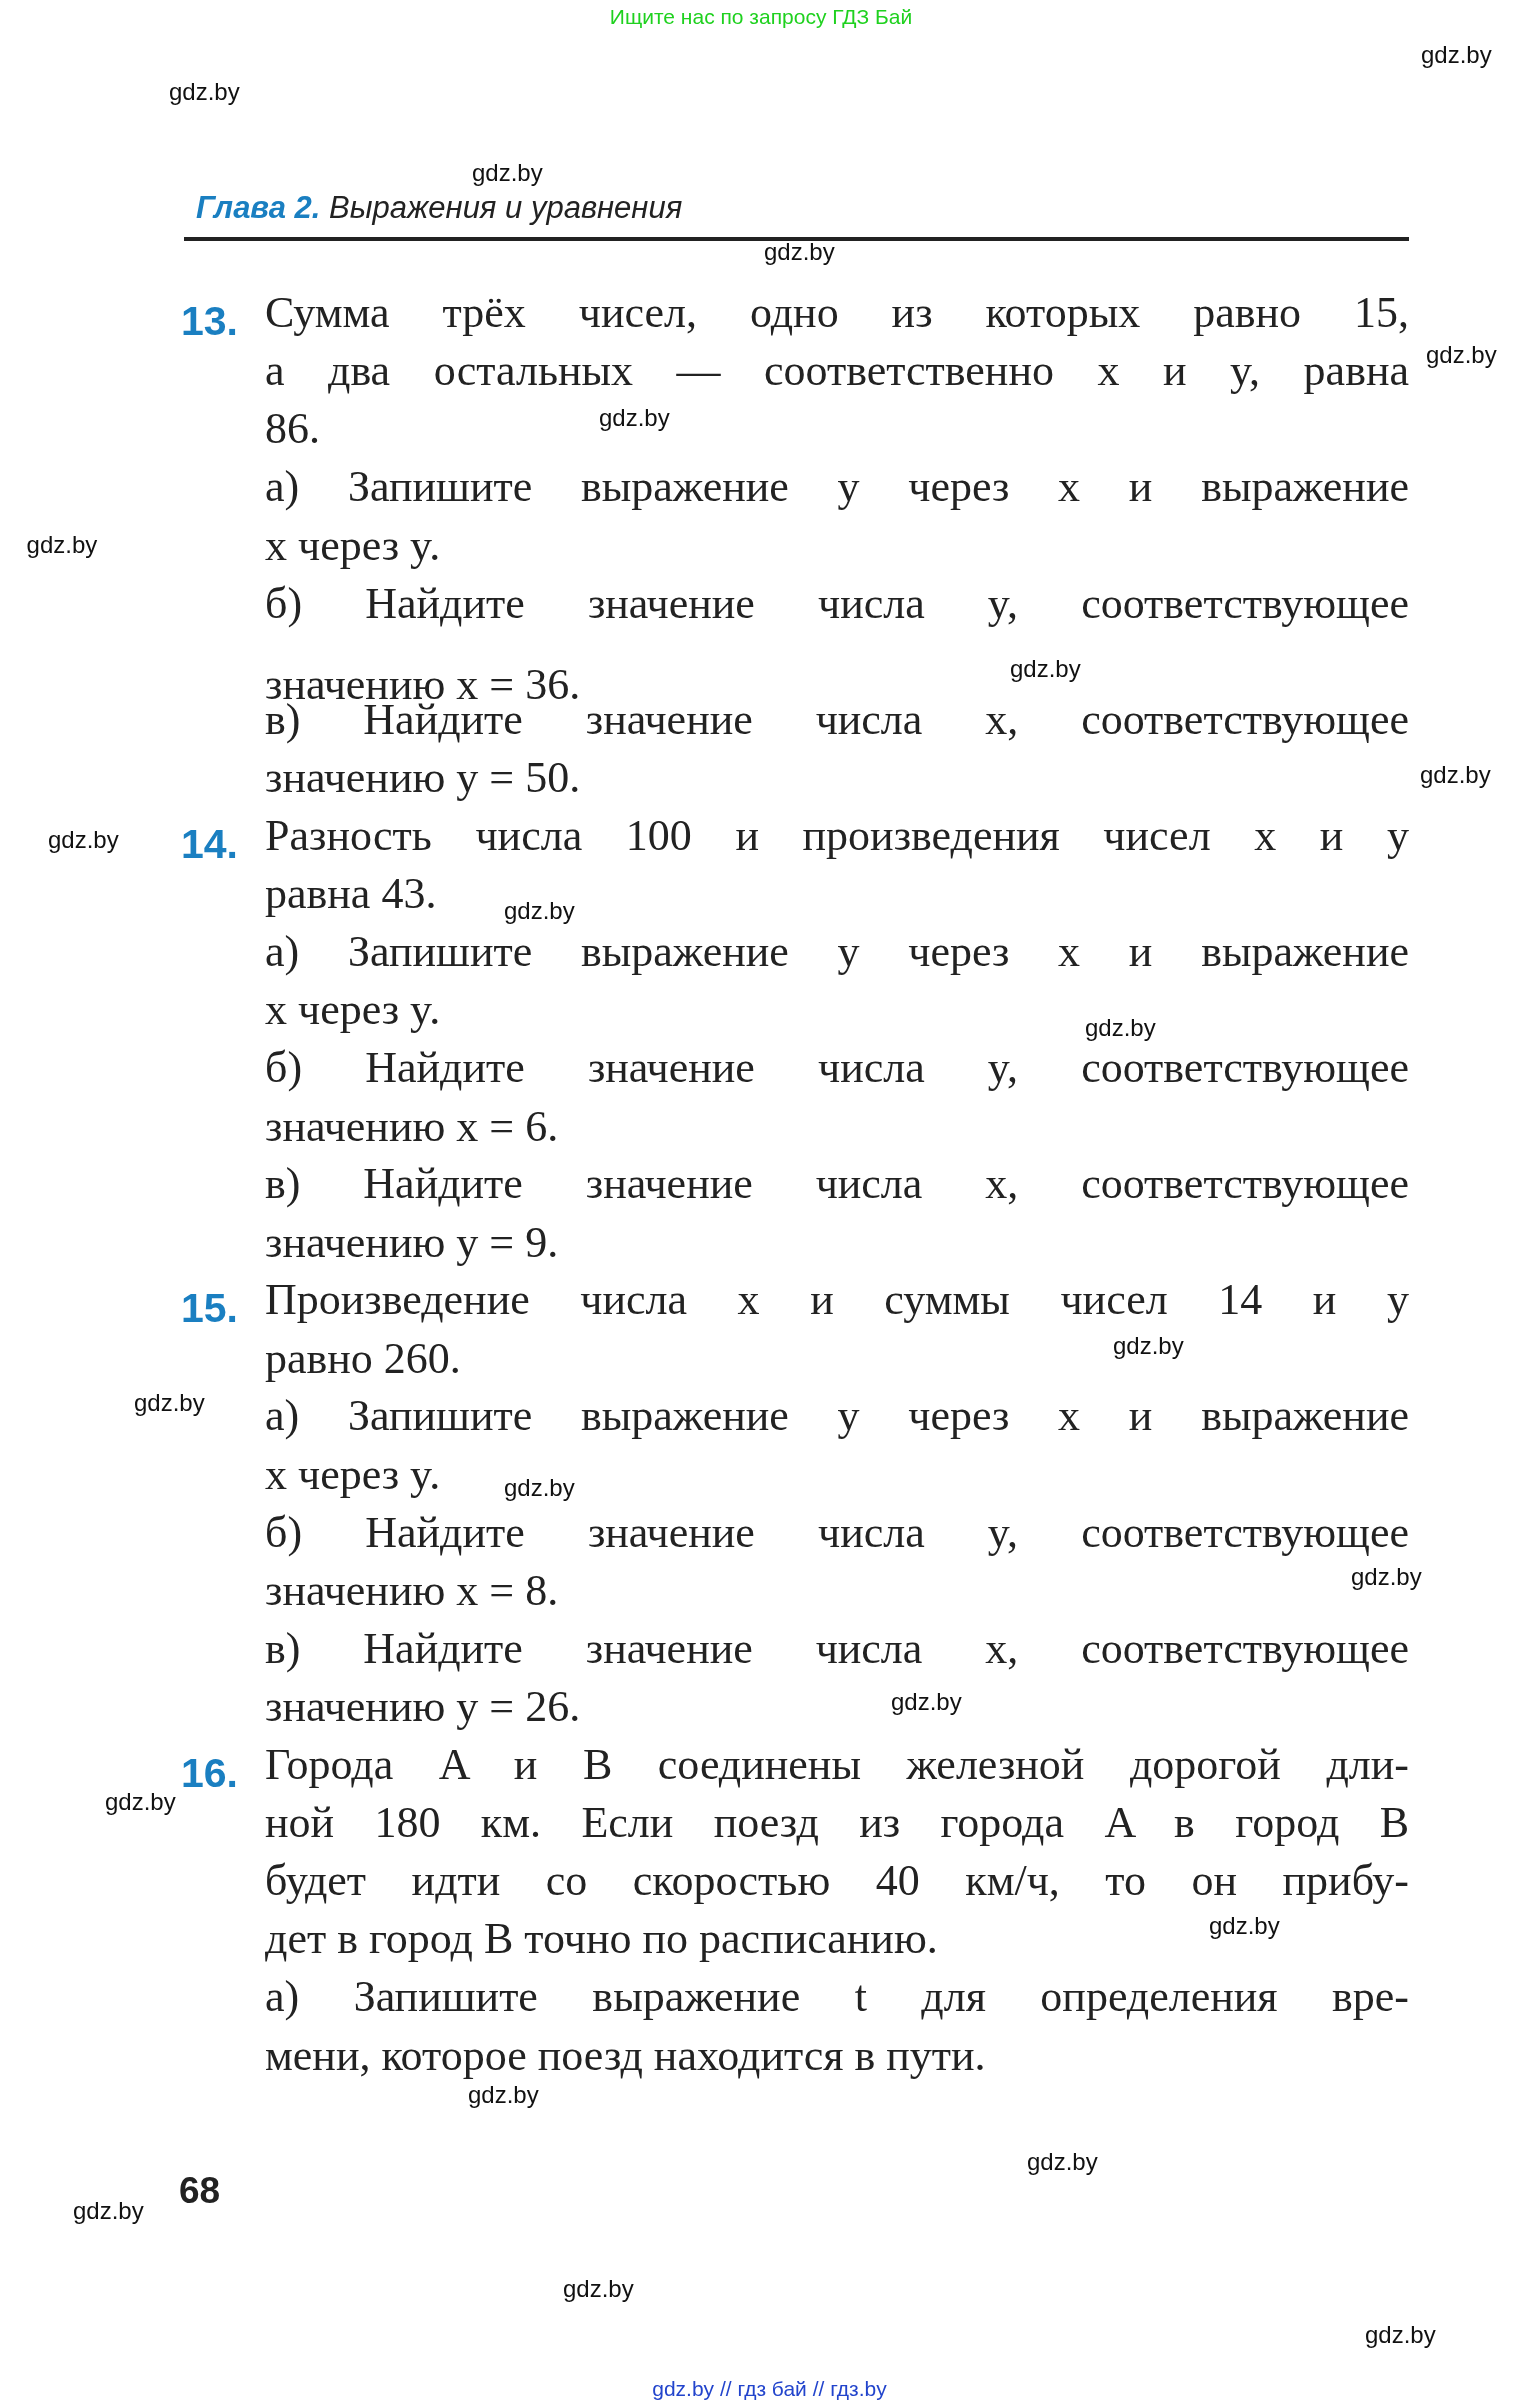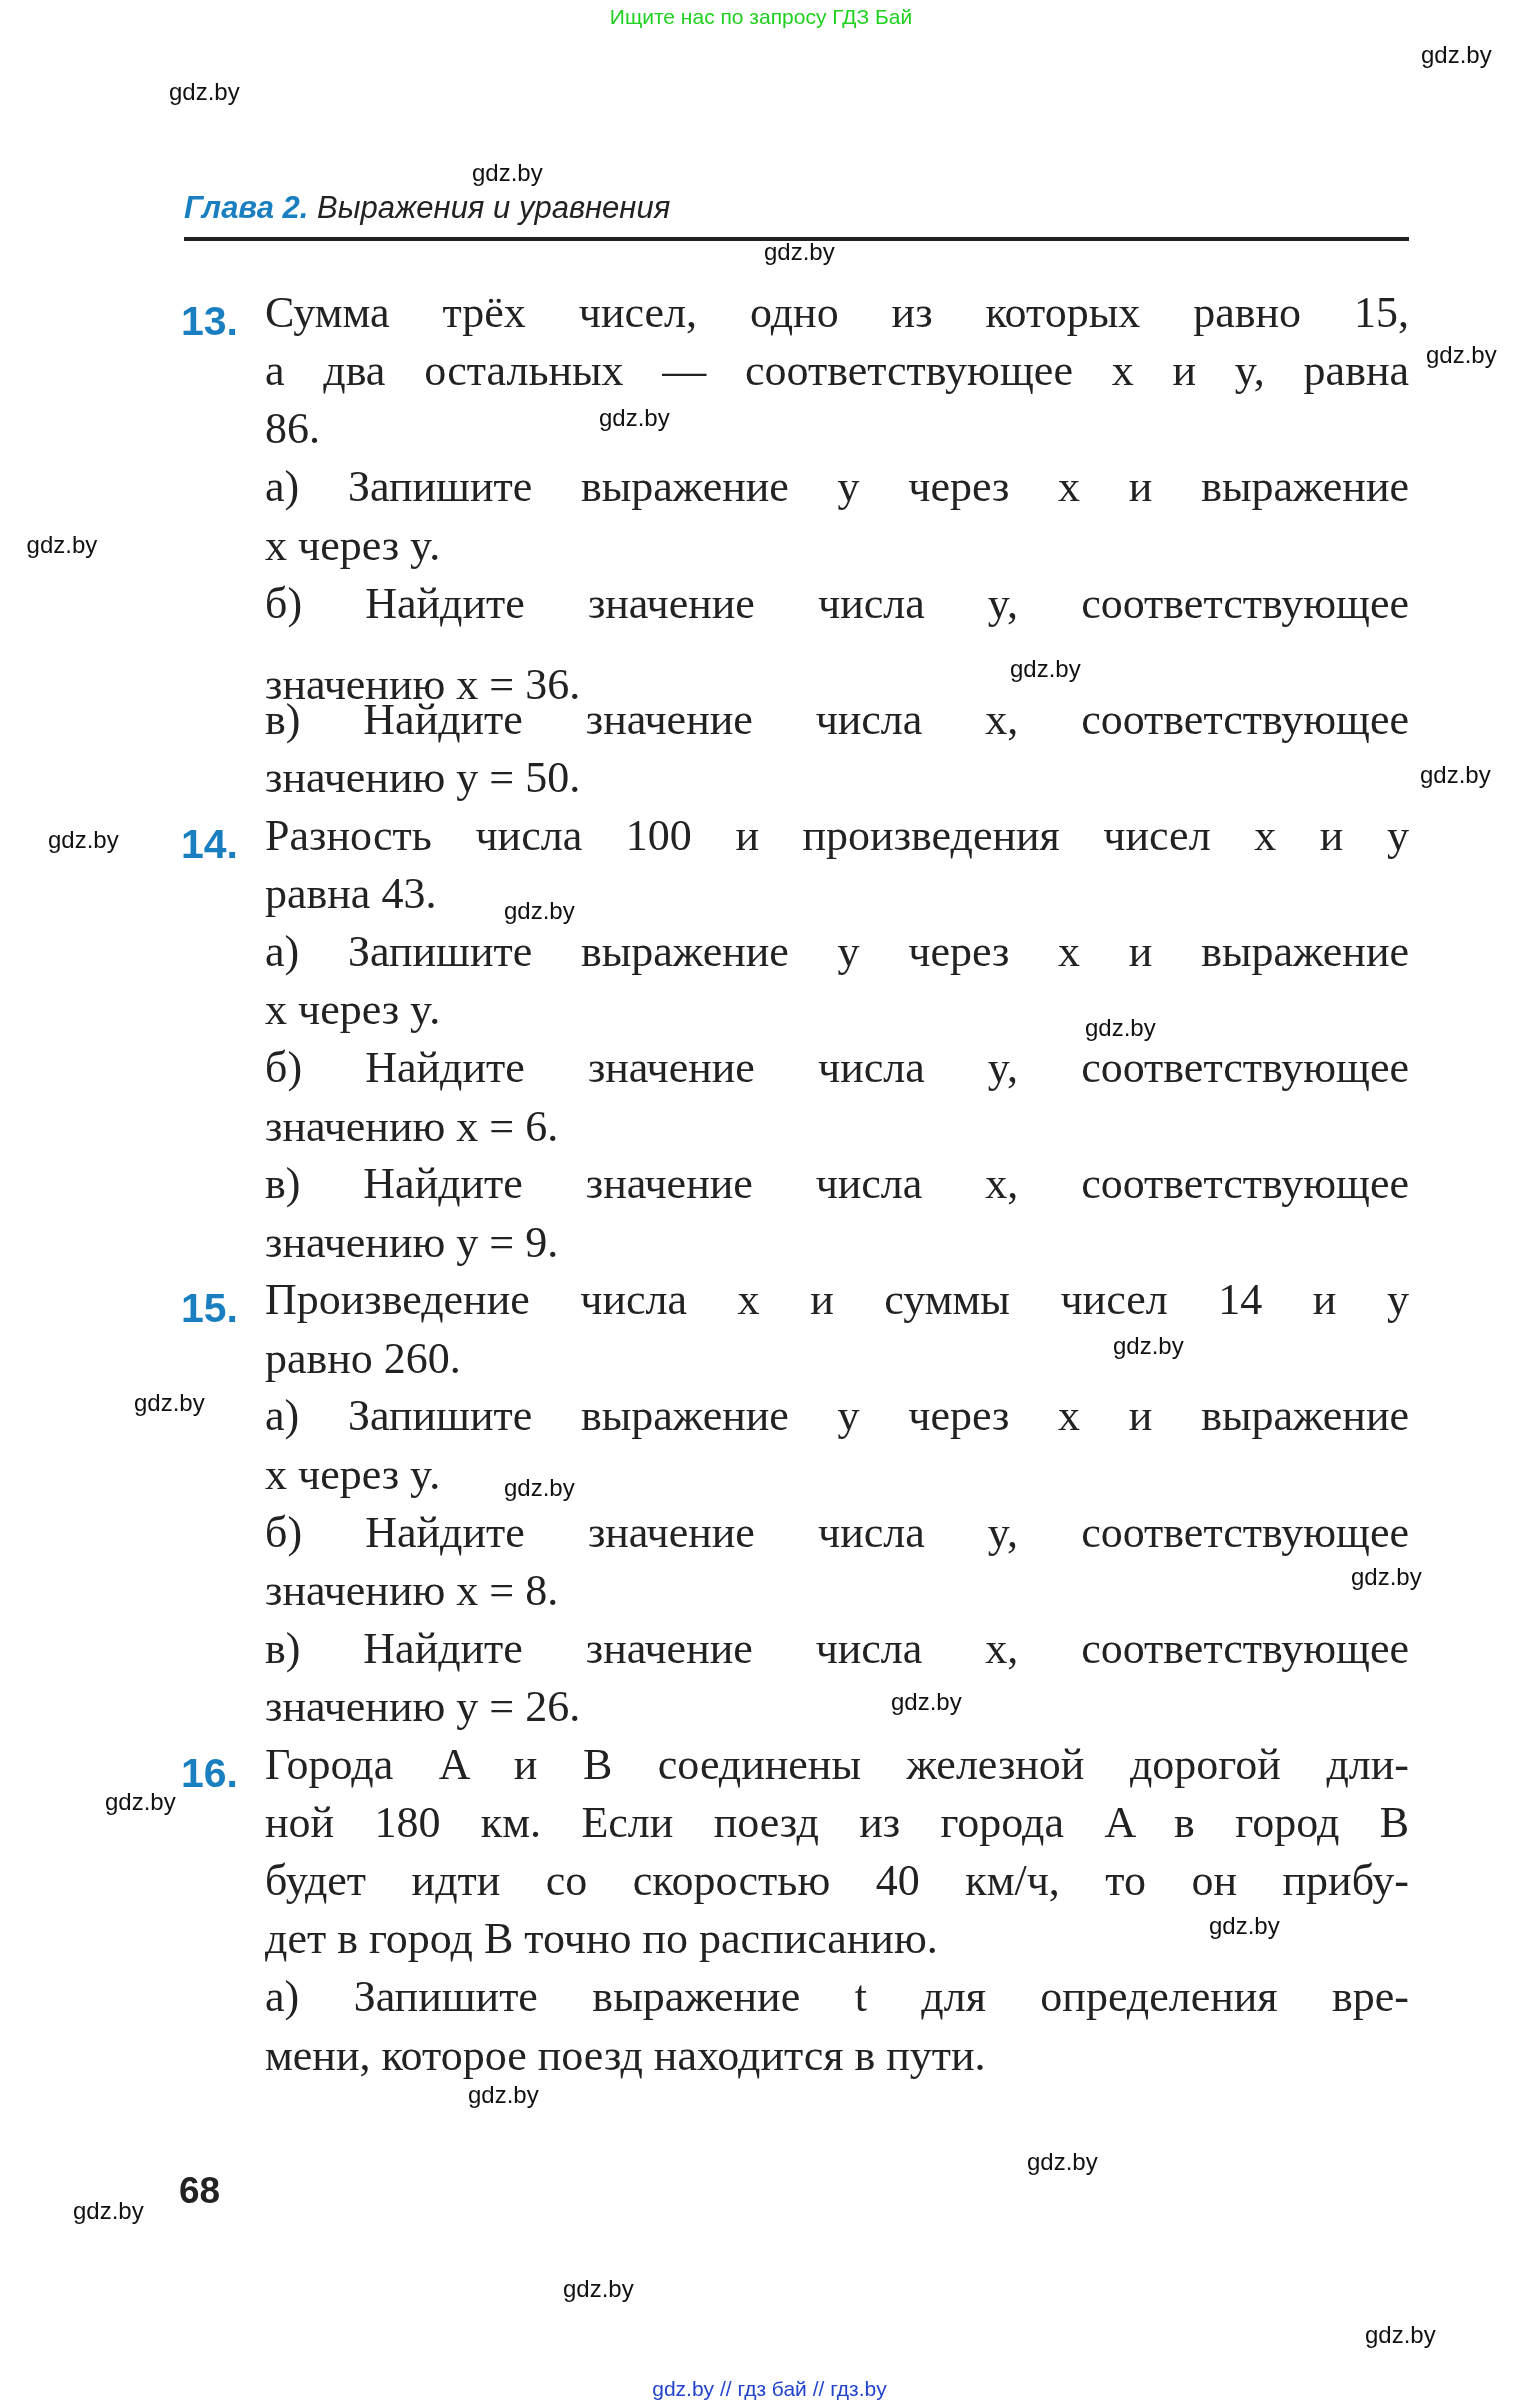--- a/index.html
+++ b/index.html
@@ -1,20 +1,20 @@
 <!DOCTYPE html>
 <html style="font-size:14px"><head>
 <meta charset="utf-8">
 <style>
   html, body { margin:0; padding:0; background:#ffffff; }
   body { width:1539px; height:2401px; position:relative; overflow:hidden; font-family:"DejaVu Serif", serif; }
   .top-banner { position:absolute; top:5.3px; left:0; width:1522px; text-align:center; color:#1fd11f; font-family:"Liberation Sans", sans-serif; font-size:21px; }
   .wm { position:absolute; font-family:Liberation Sans, sans-serif; font-size:24px; color:#111; line-height:1; white-space:nowrap; }
   .chapter { position:absolute; left:184px; top:190px; font-family:"Liberation Sans", sans-serif; font-style:italic; font-size:31px; color:#222; white-space:nowrap; }
-  .chapter .num { color:#1a7fc1; font-weight:bold; }
+  .chapter .num { color:#1a7fc1; font-weight:bold;margin-left:12px; }
   .rule { position:absolute; left:184px; top:237px; width:1225px; height:3.5px; background:#222; }
   .problems { position:absolute; left:0; top:0; width:1539px; }
   .line { position:absolute; left:265px; width:1144px; height:59px; font-family:"Liberation Serif", serif; font-size:44px; color:#222; line-height:59px; white-space:nowrap; }
   .line.justify { text-align:justify; text-align-last:justify; }
   .pnum { position:absolute; left:181px; font-family:"Liberation Sans", sans-serif; font-weight:bold; font-size:41px; color:#1a7fc1; line-height:59px;margin-top:9px; }
   .page-number { position:absolute; left:179px; top:2170px; font-family:"Liberation Sans", sans-serif; font-weight:bold; font-size:37px; color:#222; }
   .footer { position:absolute; top:2377px; left:0; width:1539px; text-align:center; font-family:"Liberation Sans", sans-serif; font-size:21px; color:#2244cc; }
 </style>
 </head>
 <body>
@@ -24,21 +24,21 @@
 <div class="chapter">
   <span class="num">Глава 2.</span>
   <span>Выражения и уравнения</span>
 </div>
 <div class="rule"></div>
 
 <div class="problems">
 
   <div class="pnum" style="top:283px">13.</div>
   <div class="line justify" style="top:283px">Сумма трёх чисел, одно из которых равно 15,</div>
-  <div class="line justify" style="top:341px">а два остальных — соответствующее x и y, равна</div>
+  <div class="line justify" style="top:341px">а два остальных — соответственно x и y, равна</div>
   <div class="line" style="top:399px">86.</div>
   <div class="line justify" style="top:457px">а) Запишите выражение y через x и выражение</div>
   <div class="line" style="top:516px">x через y.</div>
   <div class="line justify" style="top:574px">б) Найдите значение числа y, соответствующее</div>
   <div class="line" style="top:655px">значению x = 36.</div>
   <div class="line justify" style="top:690px">в) Найдите значение числа x, соответствующее</div>
   <div class="line" style="top:748px">значению y = 50.</div>
 
   <div class="pnum" style="top:806px">14.</div>
   <div class="line justify" style="top:806px">Разность числа 100 и произведения чисел x и y</div>

